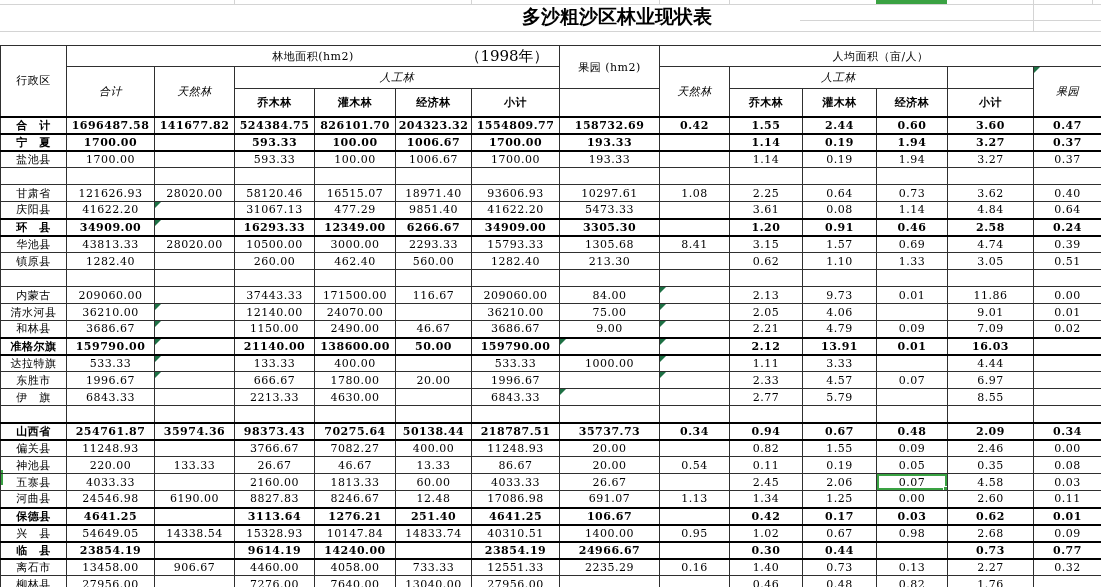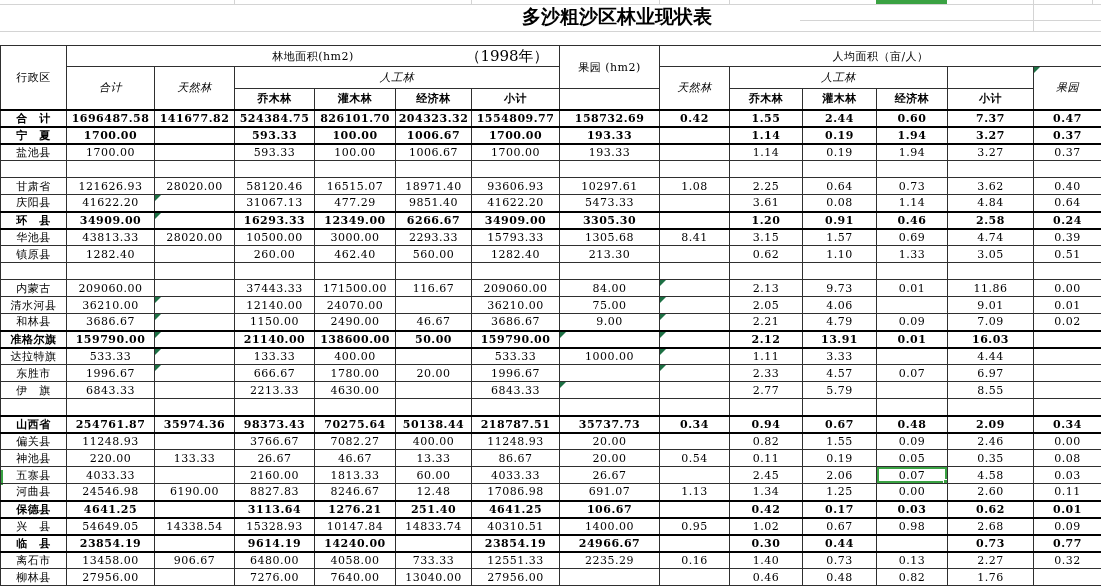--- a/index.html
+++ b/index.html
@@ -11,21 +11,21 @@
   .col-highlight{position:absolute;left:876px;top:0;width:71px;height:4px;background:#3aa243;}
   .row-highlight{position:absolute;left:0;top:470px;width:3px;height:15px;background:#3aa243;}
   .title{position:absolute;top:4px;left:605px;transform:translateX(-50%);
          font-size:19px;font-weight:bold;white-space:nowrap;margin-left:12px;}
   .subtitle{position:absolute;top:32px;left:507px;transform:translateX(-50%);
          font-size:15px;white-space:nowrap;margin-top:15px;}
   table.main{position:absolute;top:45px;left:0;width:1101px;border-collapse:collapse;table-layout:fixed;}
   th,td{border:1px solid #2f2f2f;padding:0;text-align:center;vertical-align:middle;
         font-size:11px;font-weight:normal;position:relative;overflow:hidden;white-space:nowrap;
         letter-spacing:0.5px;}
-  thead tr.ra{height:21px;} thead tr.rb{height:22px;font-style:italic;} thead tr.rc{height:21px;}
+  thead tr.ra{height:21px;} thead tr.rb{height:22px;font-style:italic;} thead tr.rc{height:28px;}
   thead th.sub{font-weight:bold;}
   tbody tr{height:17px;padding-left:22px;}
   tbody tr.bold td{font-weight:bold;border-top:2px solid #000;border-bottom:2px solid #000;}
   .tri::before{content:"";position:absolute;top:0;left:0;width:0;height:0;
         border-top:6px solid #1d7044;border-right:6px solid transparent;}
   td.selected{box-shadow:inset 0 0 0 2px #3aa243;}
   td.selected::after{content:"";position:absolute;right:-1px;bottom:-1px;width:5px;height:5px;
         background:#3aa243;border:1px solid #fff;box-sizing:border-box;}
 </style>
 </head>
@@ -100,21 +100,21 @@
           <td>141677.82</td>
           <td>524384.75</td>
           <td>826101.70</td>
           <td>204323.32</td>
           <td>1554809.77</td>
           <td>158732.69</td>
           <td>0.42</td>
           <td>1.55</td>
           <td>2.44</td>
           <td>0.60</td>
-          <td>7.37</td>
+          <td>3.60</td>
           <td>0.47</td>
         </tr>
         <tr class="bold">
           <td>宁　夏</td>
           <td>1700.00</td>
           <td></td>
           <td>593.33</td>
           <td>100.00</td>
           <td>1006.67</td>
           <td>1700.00</td>
@@ -507,21 +507,21 @@
           <td>0.30</td>
           <td>0.44</td>
           <td></td>
           <td>0.73</td>
           <td>0.77</td>
         </tr>
         <tr>
           <td>离石市</td>
           <td>13458.00</td>
           <td>906.67</td>
-          <td>6480.00</td>
+          <td>4460.00</td>
           <td>4058.00</td>
           <td>733.33</td>
           <td>12551.33</td>
           <td>2235.29</td>
           <td>0.16</td>
           <td>1.40</td>
           <td>0.73</td>
           <td>0.13</td>
           <td>2.27</td>
           <td>0.32</td>

